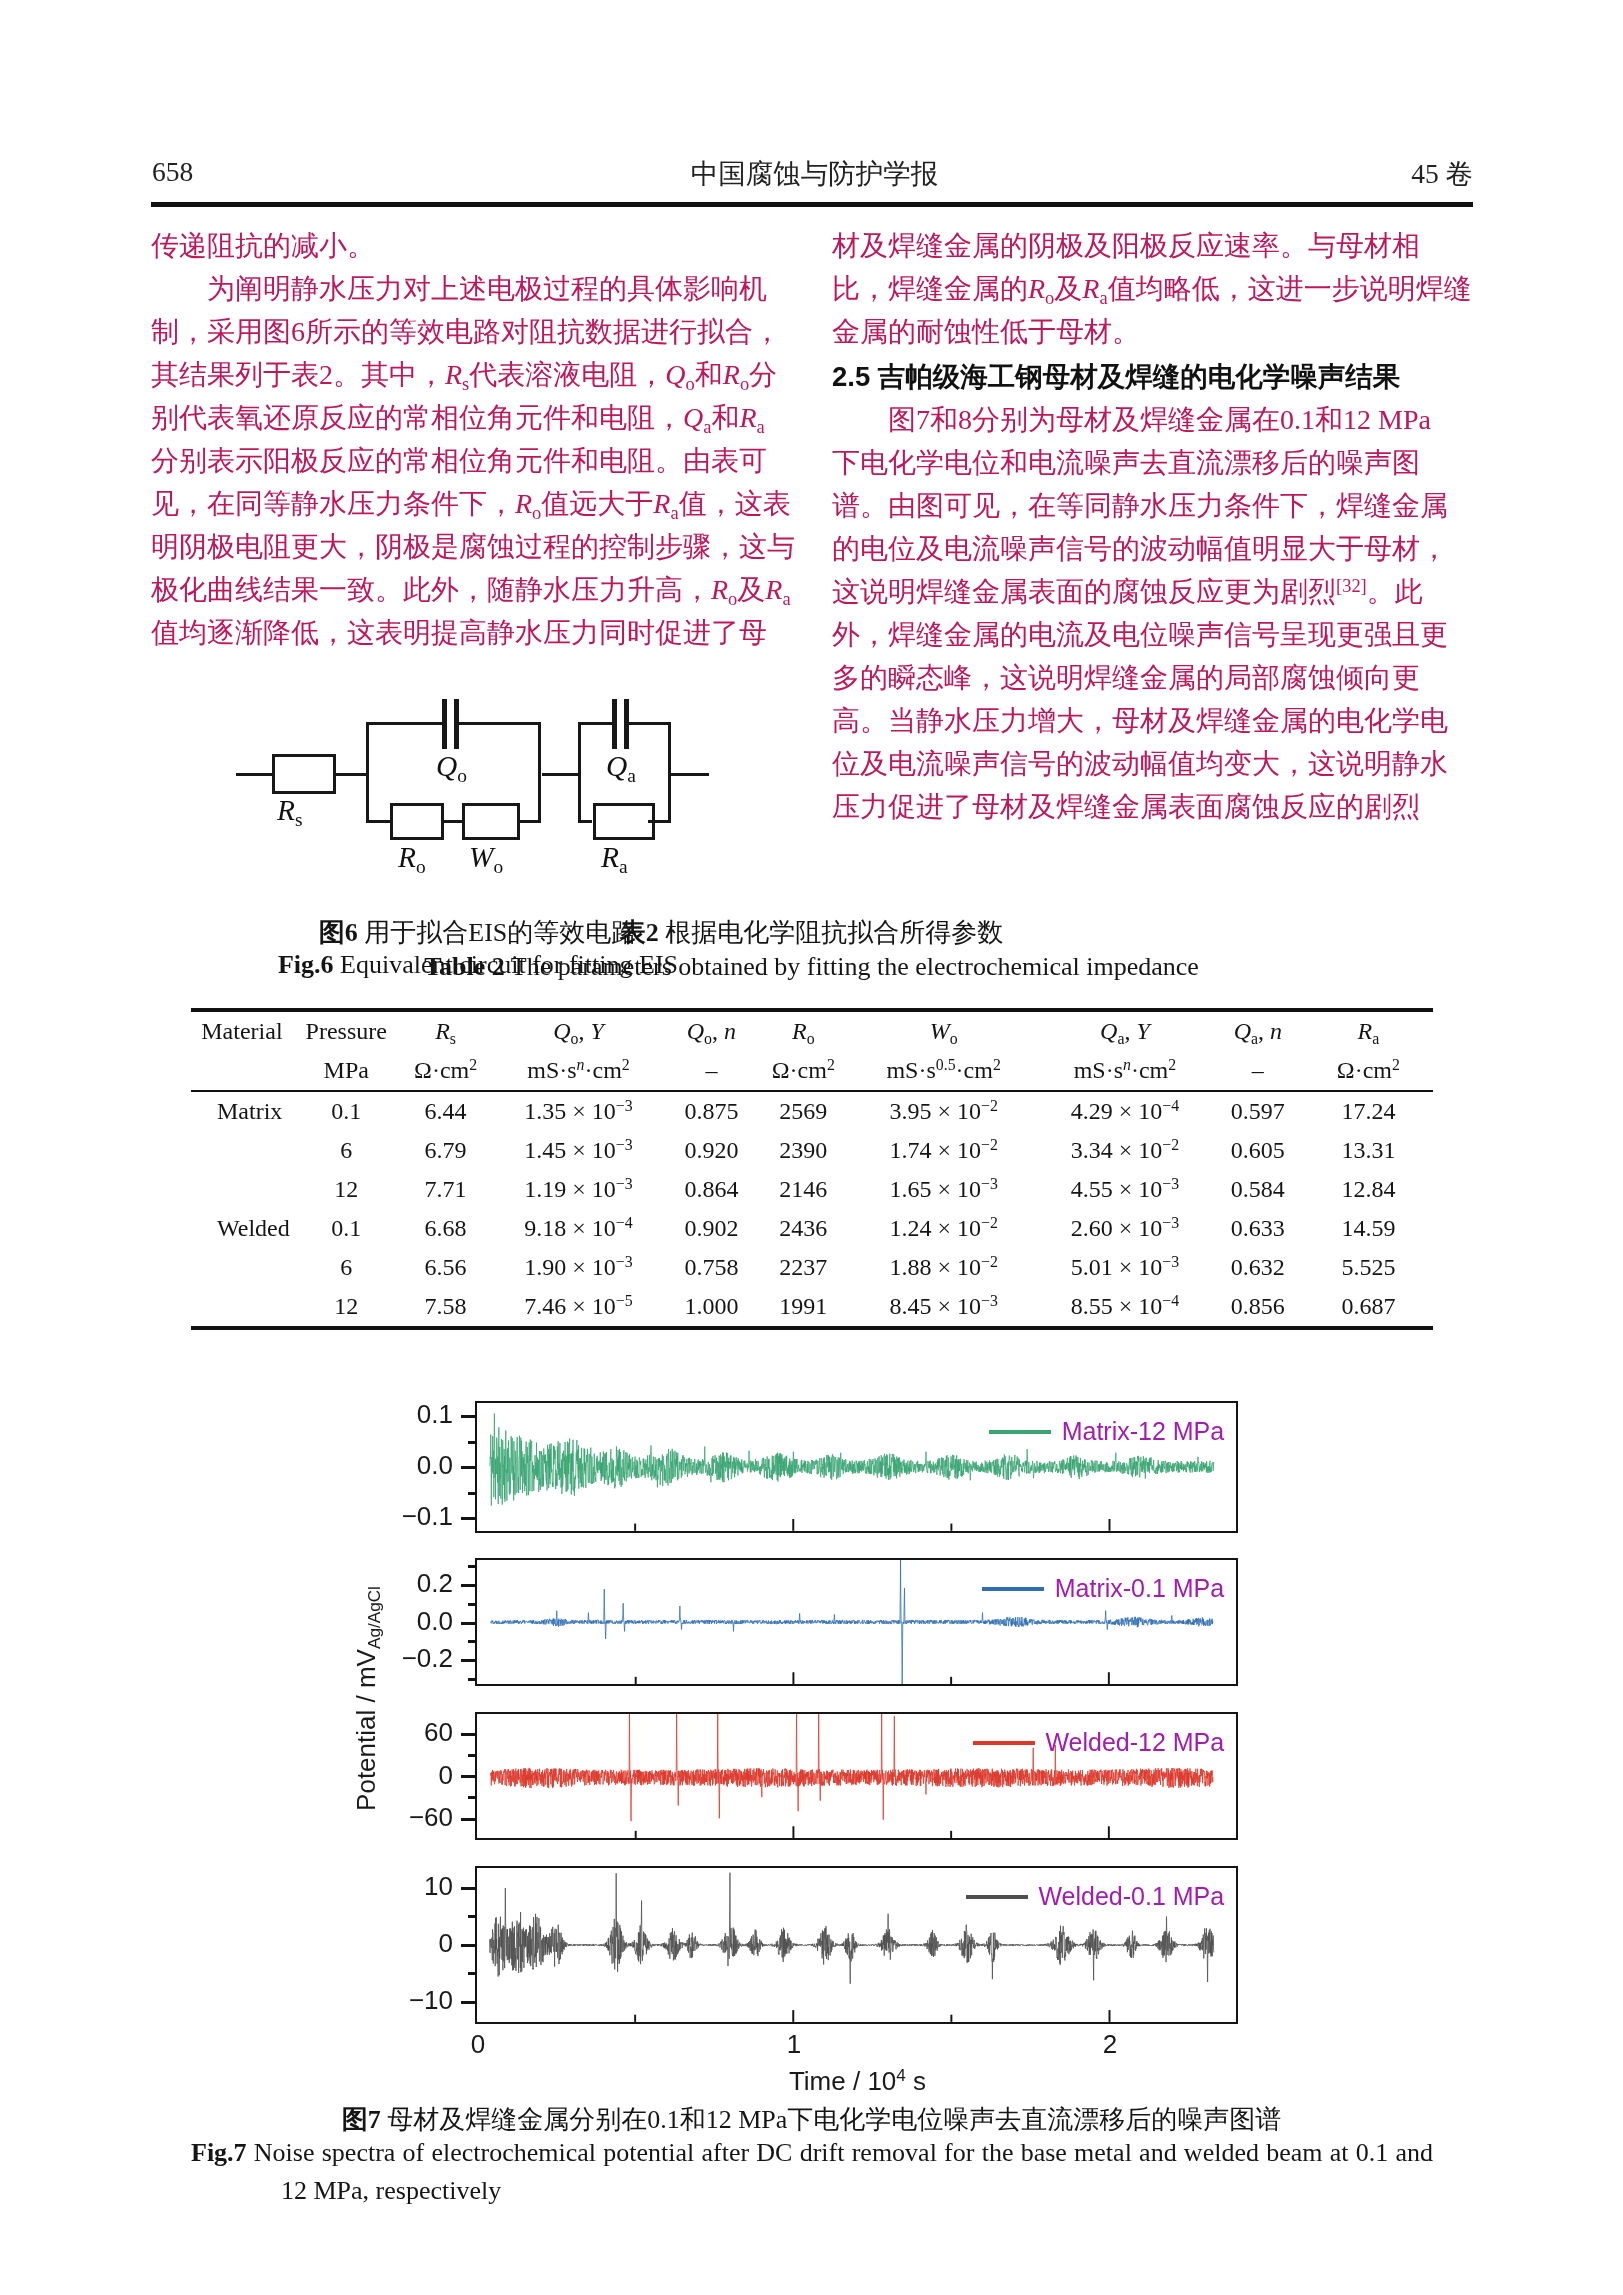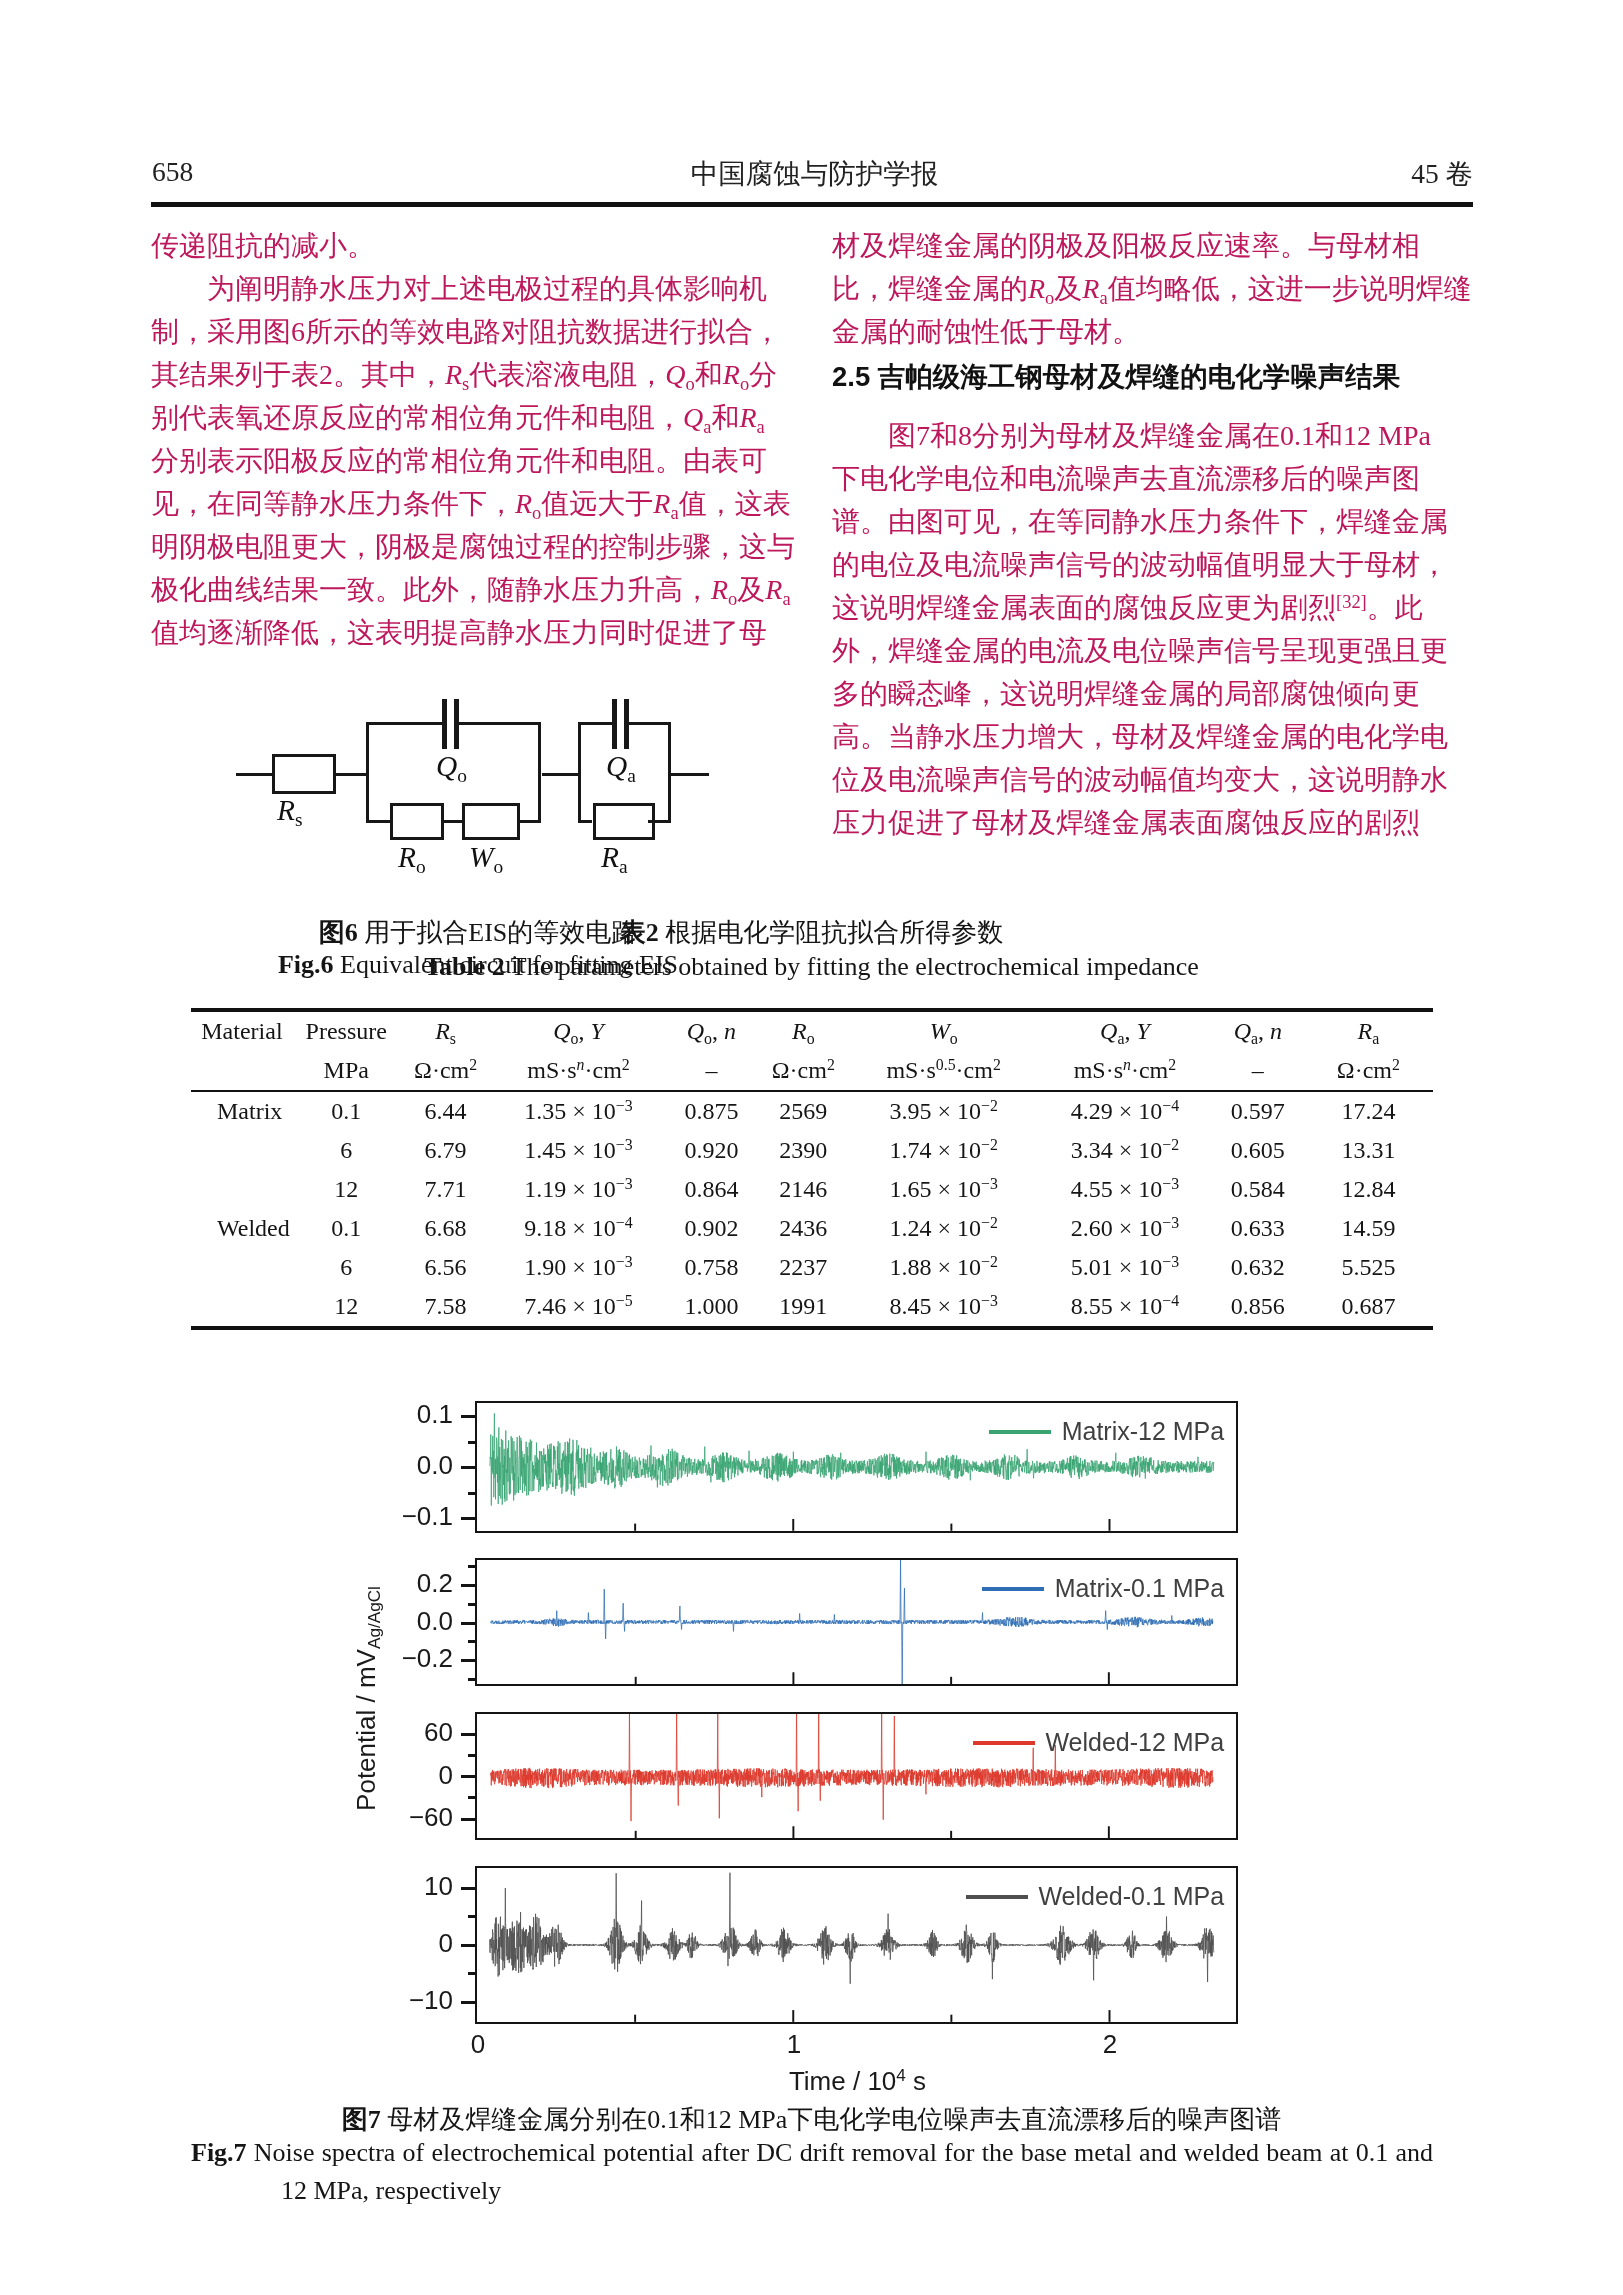--- a/index.html
+++ b/index.html
@@ -25,21 +25,21 @@
   .cap b{font-weight:bold;margin-top:28px;}
   
   table.t2{position:absolute;left:191px;top:1008px;width:1242px;border-collapse:collapse;table-layout:fixed;
            font-size:24px;color:#151515;border-top:4.6px solid #111;border-bottom:4.6px solid #111;}
   table.t2 td{padding:0 2.6px;text-align:center;height:39px;vertical-align:middle;}
   table.t2 thead tr:last-child td{border-bottom:2.6px solid #111;}
   table.t2 td.mat{text-align:left;padding-left:26px;}
   
   .panel{position:absolute;border:2.6px solid #141414;background:#fff;}
   .legend{position:absolute;top:14.4px;right:11.8px;display:flex;align-items:center;gap:10.5px;
-          font-family:"Liberation Sans","DejaVu Sans",sans-serif;font-size:25px;color:#404040;}
+          font-family:"Liberation Sans","DejaVu Sans",sans-serif;font-size:25px;color:#a21caf;}
   .legend .lline{display:inline-block;width:62px;height:3.3px;}
   .ylab{position:absolute;width:92px;text-align:right;font-family:"Liberation Sans","DejaVu Sans",sans-serif;
         font-size:26px;color:#1a1a1a;}
   .xlab{position:absolute;width:52px;text-align:center;font-family:"Liberation Sans","DejaVu Sans",sans-serif;
         font-size:26px;color:#1a1a1a;}
   .axlabel{font-family:"Liberation Sans","DejaVu Sans",sans-serif;font-size:26px;color:#1a1a1a;}
   .tickmark{position:absolute;background:#141414;}
   .fig7en{font-size:26px;color:#151515;}
 </style>
 </head>
@@ -64,21 +64,21 @@
       <div class="tline">极化曲线结果一致。此外，随静水压力升高，<i>R</i><sub>o</sub>及<i>R</i><sub>a</sub></div>
       <div class="tline">值均逐渐降低，这表明提高静水压力同时促进了母</div>
     </div>
 
   <div class="col" style="left:832px;top:224px;">
       <div class="tline">材及焊缝金属的阴极及阳极反应速率。与母材相</div>
       <div class="tline">比，焊缝金属的<i>R</i><sub>o</sub>及<i>R</i><sub>a</sub>值均略低，这进一步说明焊缝</div>
       <div class="tline">金属的耐蚀性低于母材。</div>
     </div>
   <div class="abs zh-heading" style="left:832px;top:355px;width:654px;line-height:43px;">2.5  吉帕级海工钢母材及焊缝的电化学噪声结果</div>
-  <div class="col" style="left:832px;top:414px;font-family:Liberation Serif, serif;">
+  <div class="col" style="left:832px;top:398px;font-family:Liberation Serif, serif;">
       <div class="tline">　　图7和8分别为母材及焊缝金属在0.1和12 MPa</div>
       <div class="tline">下电化学电位和电流噪声去直流漂移后的噪声图</div>
       <div class="tline">谱。由图可见，在等同静水压力条件下，焊缝金属</div>
       <div class="tline">的电位及电流噪声信号的波动幅值明显大于母材，</div>
       <div class="tline">这说明焊缝金属表面的腐蚀反应更为剧烈<sup>[32]</sup>。此</div>
       <div class="tline">外，焊缝金属的电流及电位噪声信号呈现更强且更</div>
       <div class="tline">多的瞬态峰，这说明焊缝金属的局部腐蚀倾向更</div>
       <div class="tline">高。当静水压力增大，母材及焊缝金属的电化学电</div>
       <div class="tline">位及电流噪声信号的波动幅值均变大，这说明静水</div>
       <div class="tline">压力促进了母材及焊缝金属表面腐蚀反应的剧烈</div>

